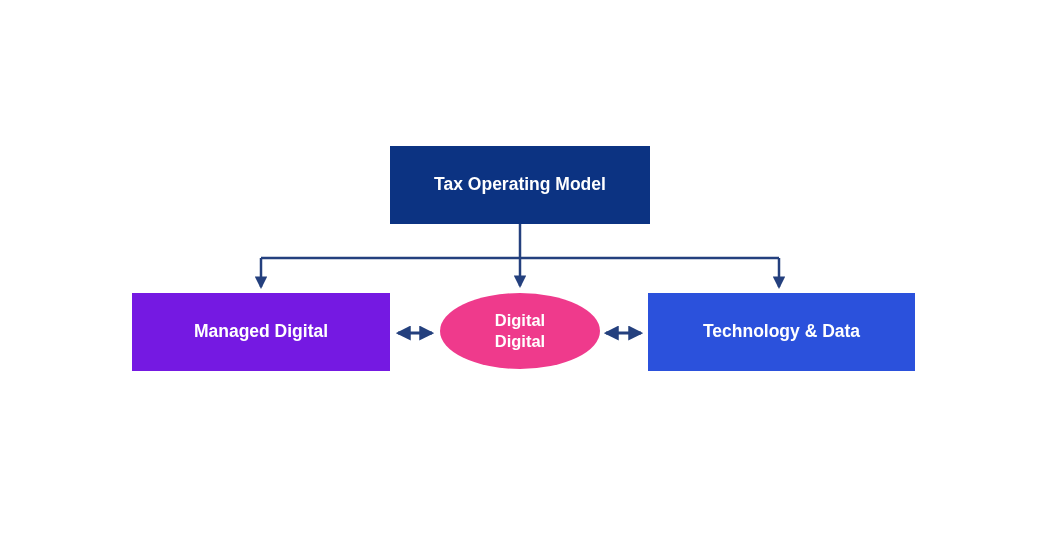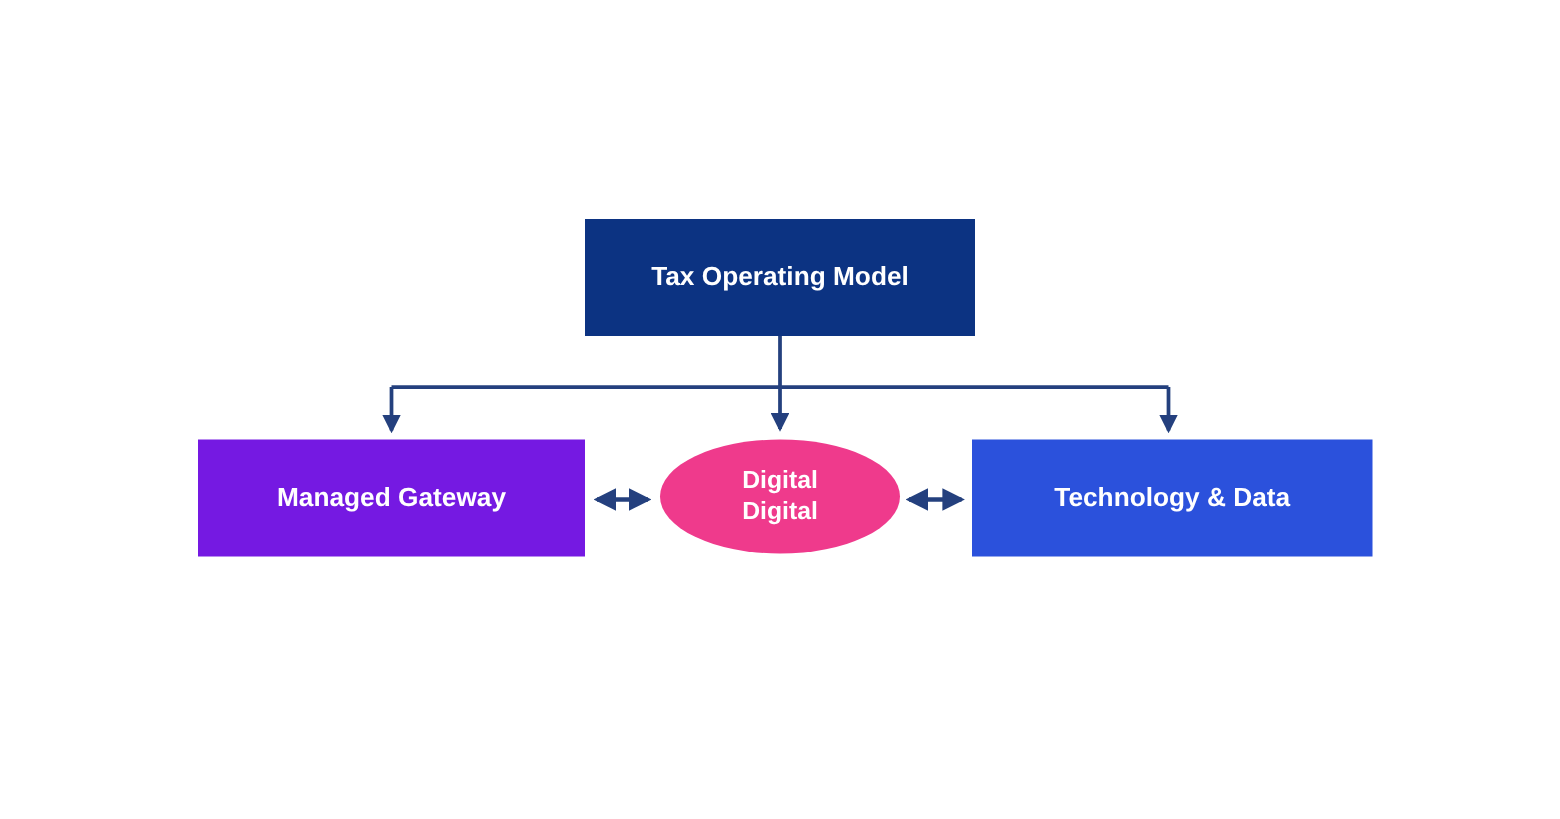--- a/index.html
+++ b/index.html
@@ -83,21 +83,21 @@
     <path class="biline" d="M398 333 H432" marker-start="url(#arrow)" marker-end="url(#arrow)" style="stroke: rgb(36, 64, 126);"></path>
 
     <path class="biline" d="M606 333 H641" marker-start="url(#arrow)" marker-end="url(#arrow)" style="stroke: rgb(36, 64, 126);"></path>
   </svg>
 
   <div class="node box" id="node-top" style="background: rgb(12, 51, 130); color: rgb(255, 255, 255);">
     <span class="label-wrap">Tax Operating Model</span>
   </div>
 
   <div class="node box" id="node-left" style="background: rgb(117, 25, 226); color: rgb(255, 255, 255);">
-    <span class="label-wrap">Managed Gateway</span>
+    <span class="label-wrap">Managed Digital</span>
   </div>
 
   <div class="node ellipse" id="node-mid" style="background: rgb(239, 58, 140); color: rgb(255, 255, 255);">
     <span class="label-wrap">Digital Digital</span>
   </div>
 
   <div class="node box" id="node-right" style="background: rgb(43, 81, 220); color: rgb(255, 255, 255);">
     <span class="label-wrap">Technology &amp; Data</span>
   </div>
 

